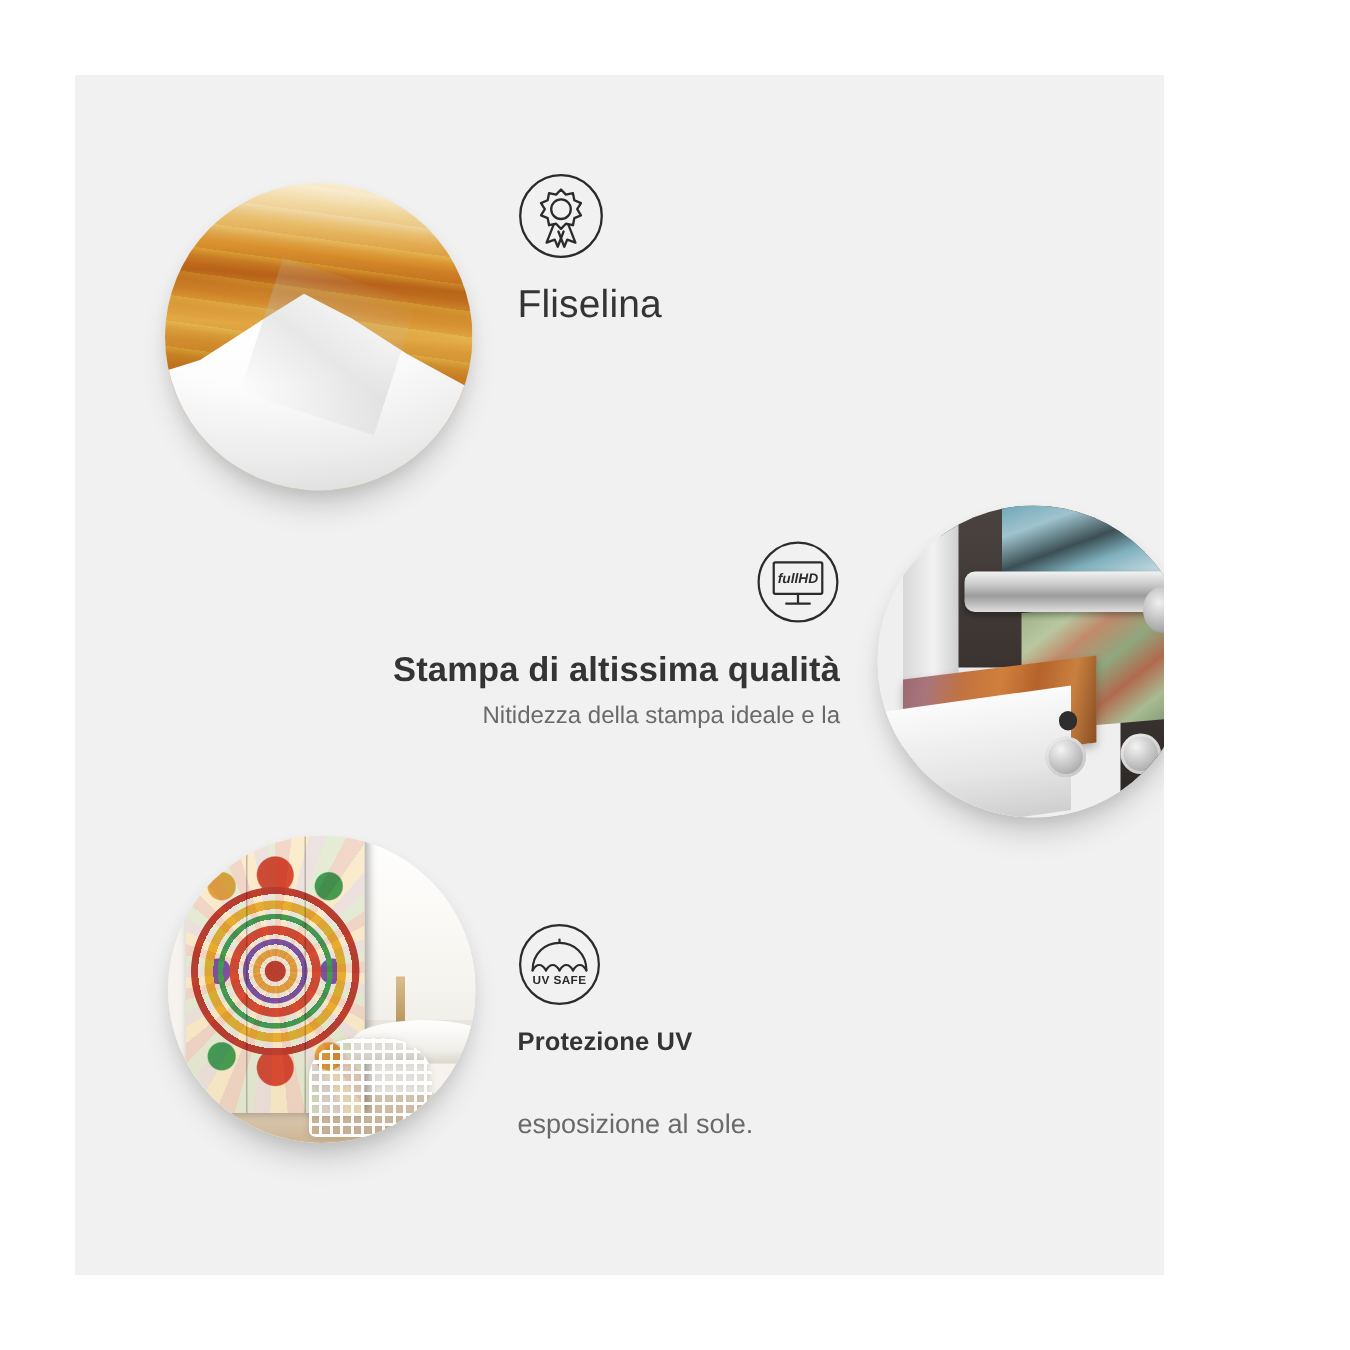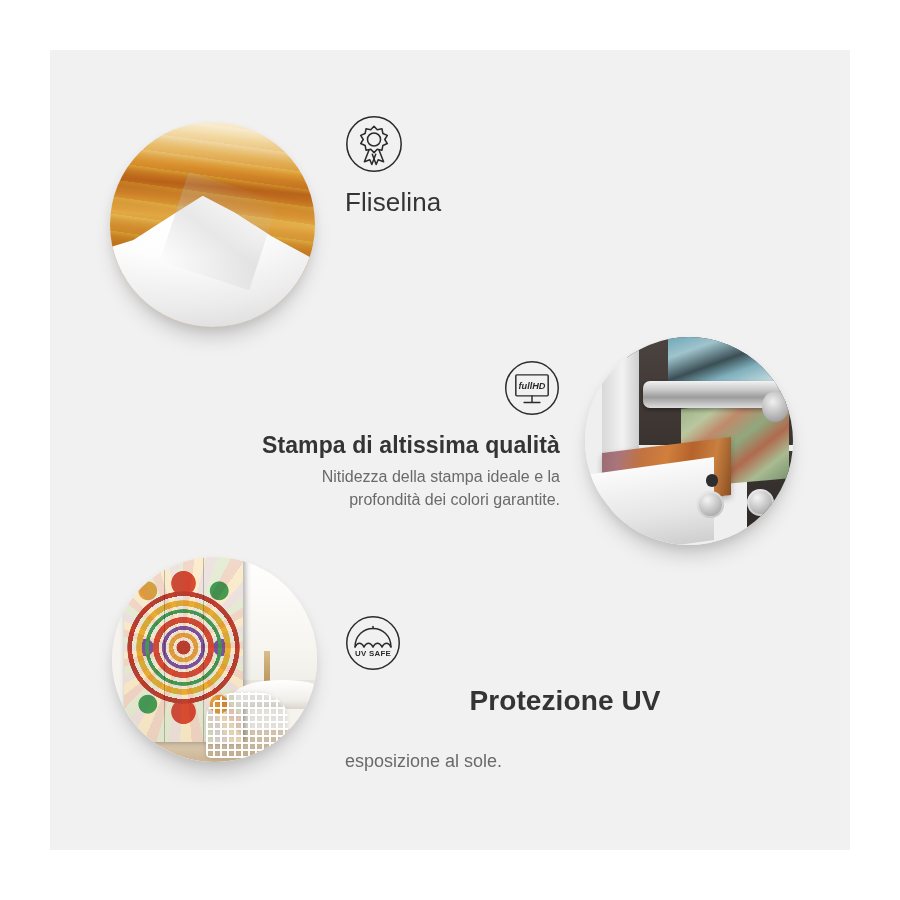--- a/index.html
+++ b/index.html
@@ -9,21 +9,21 @@
   }
   body {
     width: 900px;
     height: 900px;
     font-family: "Liberation Sans", sans-serif;
     -webkit-font-smoothing: antialiased;
   }
 
   #infographic {
     position: relative;
-    width: 900px;
+    width: 776px;
     height: 900px;
     background: #ffffff;
     overflow: hidden;
   }
 
   
   .panel {
     position: absolute;
     left: 50px;
     top: 50px;
@@ -301,21 +301,21 @@
   }
   #feature-stampa .icon-wrap { text-align: right; }
   #feature-stampa .f-title {
     font-size: 23px; font-weight: 700; margin-top: 12px; margin-bottom: 7px;
   }
   #feature-stampa .f-body { font-size: 16px; }
 
   
   #feature-uv { left: 345px; top: 615px; width: 440px; }
   #feature-uv .f-title {
-    font-size: 28px; font-weight: 700; margin-top: 14px; margin-bottom: 6px; text-align: center;
+    font-size: 17px; font-weight: 700; margin-top: 14px; margin-bottom: 6px;
   }
   #feature-uv .f-body { font-size: 18px; }
 
   svg { display: block; }
   #feature-stampa svg { display: inline-block; }
 </style>
 </head>
 <body>
 
 <div id="infographic">
@@ -358,21 +358,20 @@
         <path d="M32 41 L32 48"></path>
         <path d="M23 48.5 L41 48.5"></path>
         <text x="32" y="32.6" font-family="'Liberation Sans', sans-serif" font-size="10.5" font-style="italic" font-weight="700" text-anchor="middle" fill="#2b2b2b" stroke="none">fullHD</text>
       </svg>
     </span>
 
     <p class="f-title">Stampa di altissima qualità</p>
 
     <p class="f-body">
       <span>Nitidezza della stampa ideale e la</span><br>
-      <span>profondità dei colori garantite.</span>
     </p>
   </div>
 
   <div class="circle" id="circle-print">
     <div class="img print-scene">
       <div class="pm-wall-dark"></div>
       <div class="pm-left-panel"></div>
       <div class="pm-top-print"></div>
       <div class="pm-dark-right"></div>
       <div class="pm-print-green"></div>

